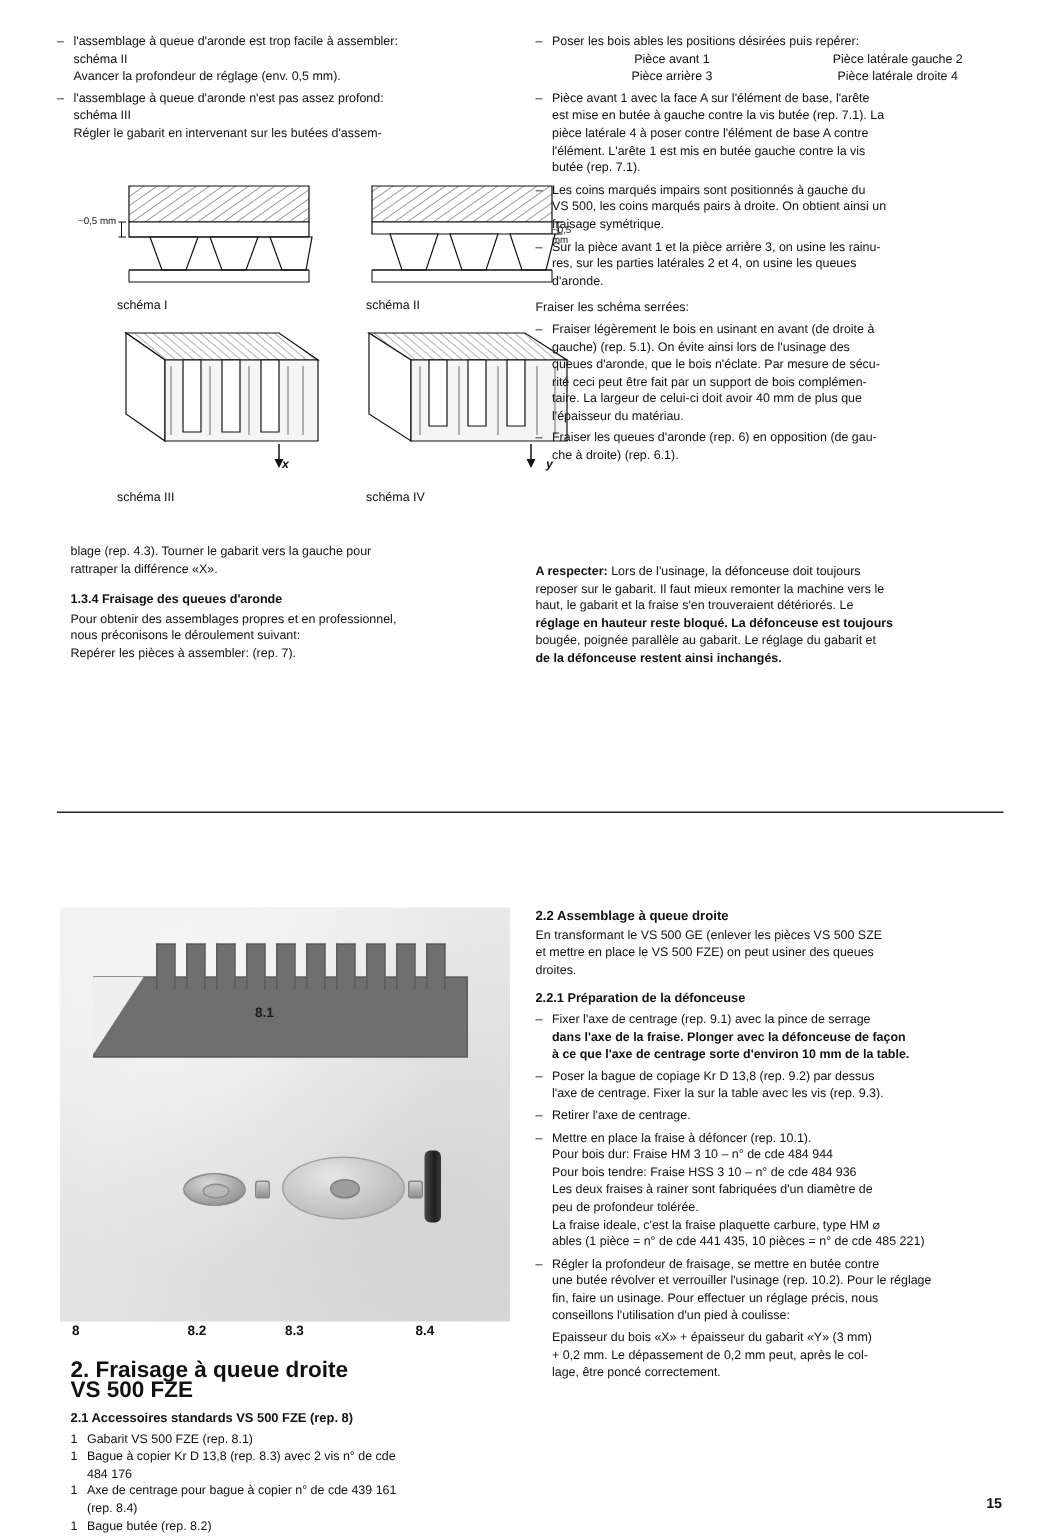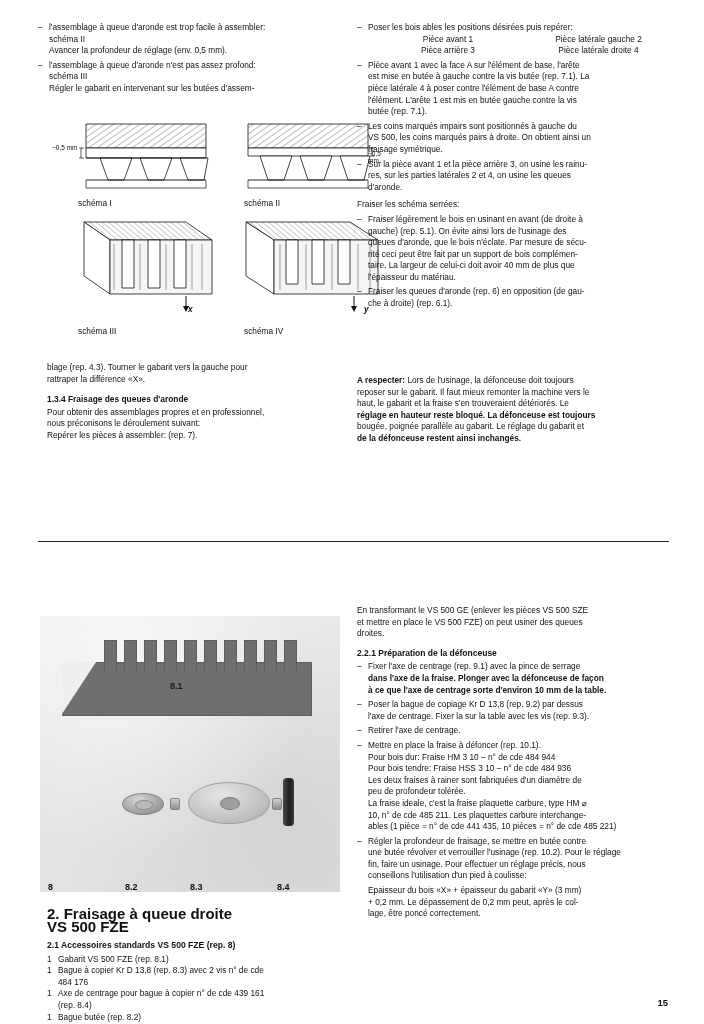--- a/index.html
+++ b/index.html
@@ -43,21 +43,21 @@
   
   .respecter{position:absolute;left:357px;top:375px;width:312px;font-size:8.3px;line-height:11.6px;}
 
   
   .sep{position:absolute;left:38px;top:541px;width:631px;border-top:1px solid #222;}
 
   
   .bottom{position:absolute;left:0;top:560px;width:704px;height:464px;}
 
   .photo{
-    position:absolute;left:40px;top:56px;width:300px;height:276px;
+    position:absolute;left:40px;top:45px;width:300px;height:276px;
     background:linear-gradient(160deg,#efefef 0%,#e6e6e6 40%,#dedede 100%);
   }
   .photo .grain{position:absolute;inset:0;background:
      radial-gradient(ellipse at 30% 20%, rgba(255,255,255,.55), rgba(255,255,255,0) 60%),
      radial-gradient(ellipse at 80% 75%, rgba(0,0,0,.06), rgba(0,0,0,0) 65%);}
 
   
   .comb{position:absolute;left:22px;top:18px;width:248px;height:80px;}
   .comb .body{position:absolute;left:0;top:28px;width:248px;height:52px;background:#6f6f6f;
      border:1px solid #5d5d5d;}
@@ -369,20 +369,21 @@
       </div>
       <div class="numitem">
         <div class="n">1</div>
         <div class="t">
           <div>Bague butée (rep. 8.2)</div>
         </div>
       </div>
     </div>
 
     <div class="br-text">
+      <div class="br-title">2.2  Assemblage à queue droite</div>
       <div>En transformant le VS 500 GE (enlever les pièces VS 500 SZE</div>
       <div>et mettre en place le VS 500 FZE) on peut usiner des queues</div>
       <div>droites.</div>
 
       <div class="br-sub">2.2.1  Préparation de la défonceuse</div>
 
       <div class="li">
         <div class="dash">–</div>
         <div class="txt">
           <div>Fixer l'axe de centrage (rep. 9.1) avec la pince de serrage</div>
@@ -408,21 +409,20 @@
 
       <div class="li">
         <div class="dash">–</div>
         <div class="txt">
           <div>Mettre en place la fraise à défoncer (rep. 10.1).</div>
           <div>Pour bois dur: Fraise HM 3 10 – n° de cde 484 944</div>
           <div>Pour bois tendre: Fraise HSS 3 10 – n° de cde 484 936</div>
           <div>Les deux fraises à rainer sont fabriquées d'un diamètre de</div>
           <div>peu de profondeur tolérée.</div>
           <div>La fraise ideale, c'est la fraise plaquette carbure, type HM ⌀</div>
-          <div>10, n° de cde 485 211. Les plaquettes carbure interchange-</div>
           <div>ables (1 pièce = n° de cde 441 435, 10 pièces = n° de cde 485 221)</div>
         </div>
       </div>
 
       <div class="li">
         <div class="dash">–</div>
         <div class="txt">
           <div>Régler la profondeur de fraisage, se mettre en butée contre</div>
           <div>une butée révolver et verrouiller l'usinage (rep. 10.2). Pour le réglage</div>
           <div>fin, faire un usinage. Pour effectuer un réglage précis, nous</div>

